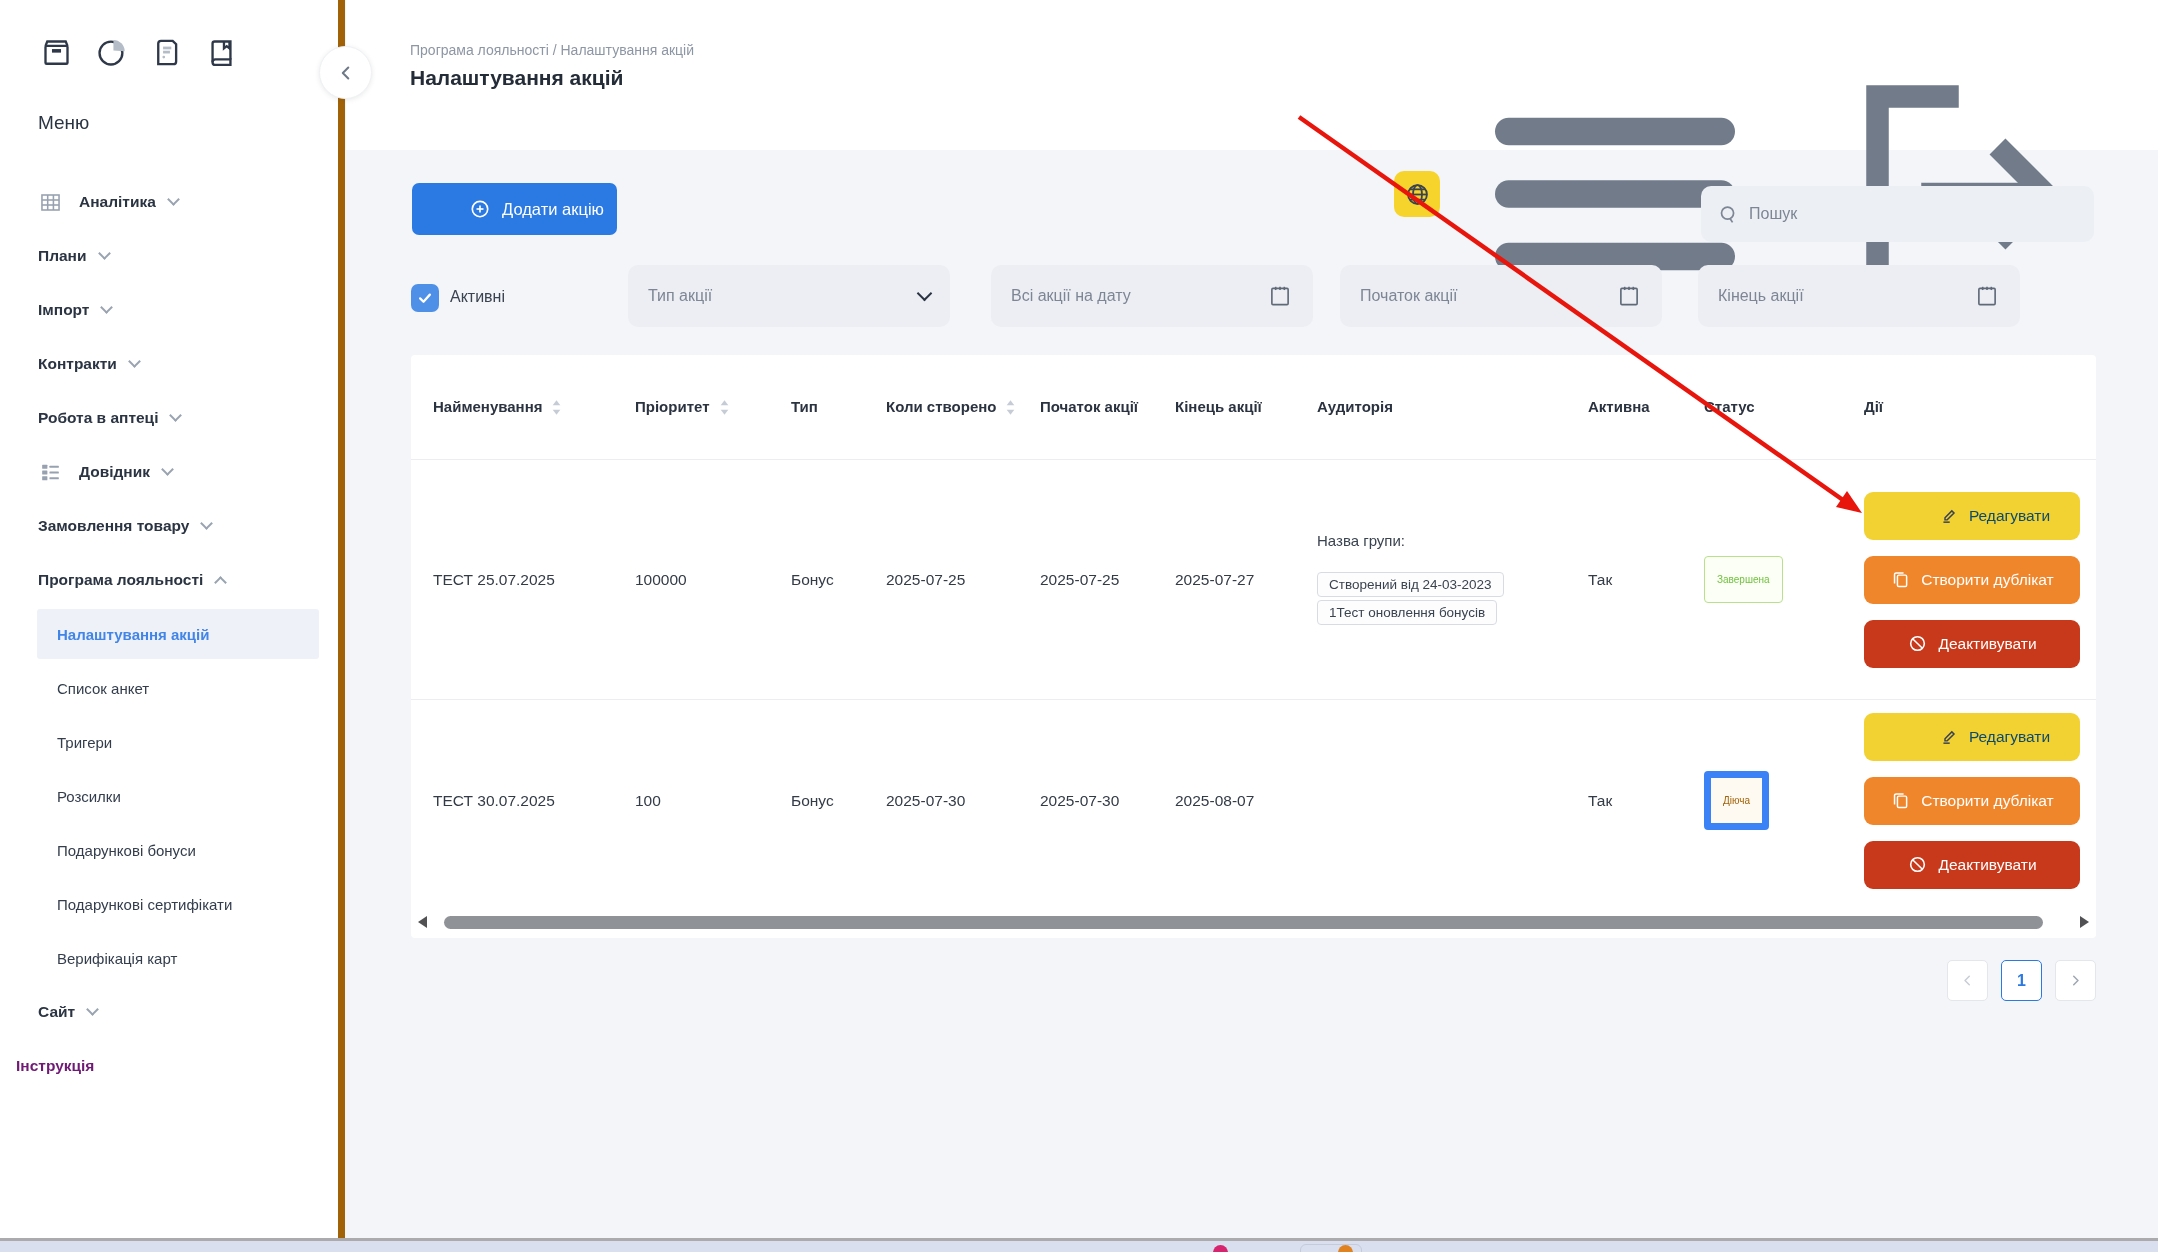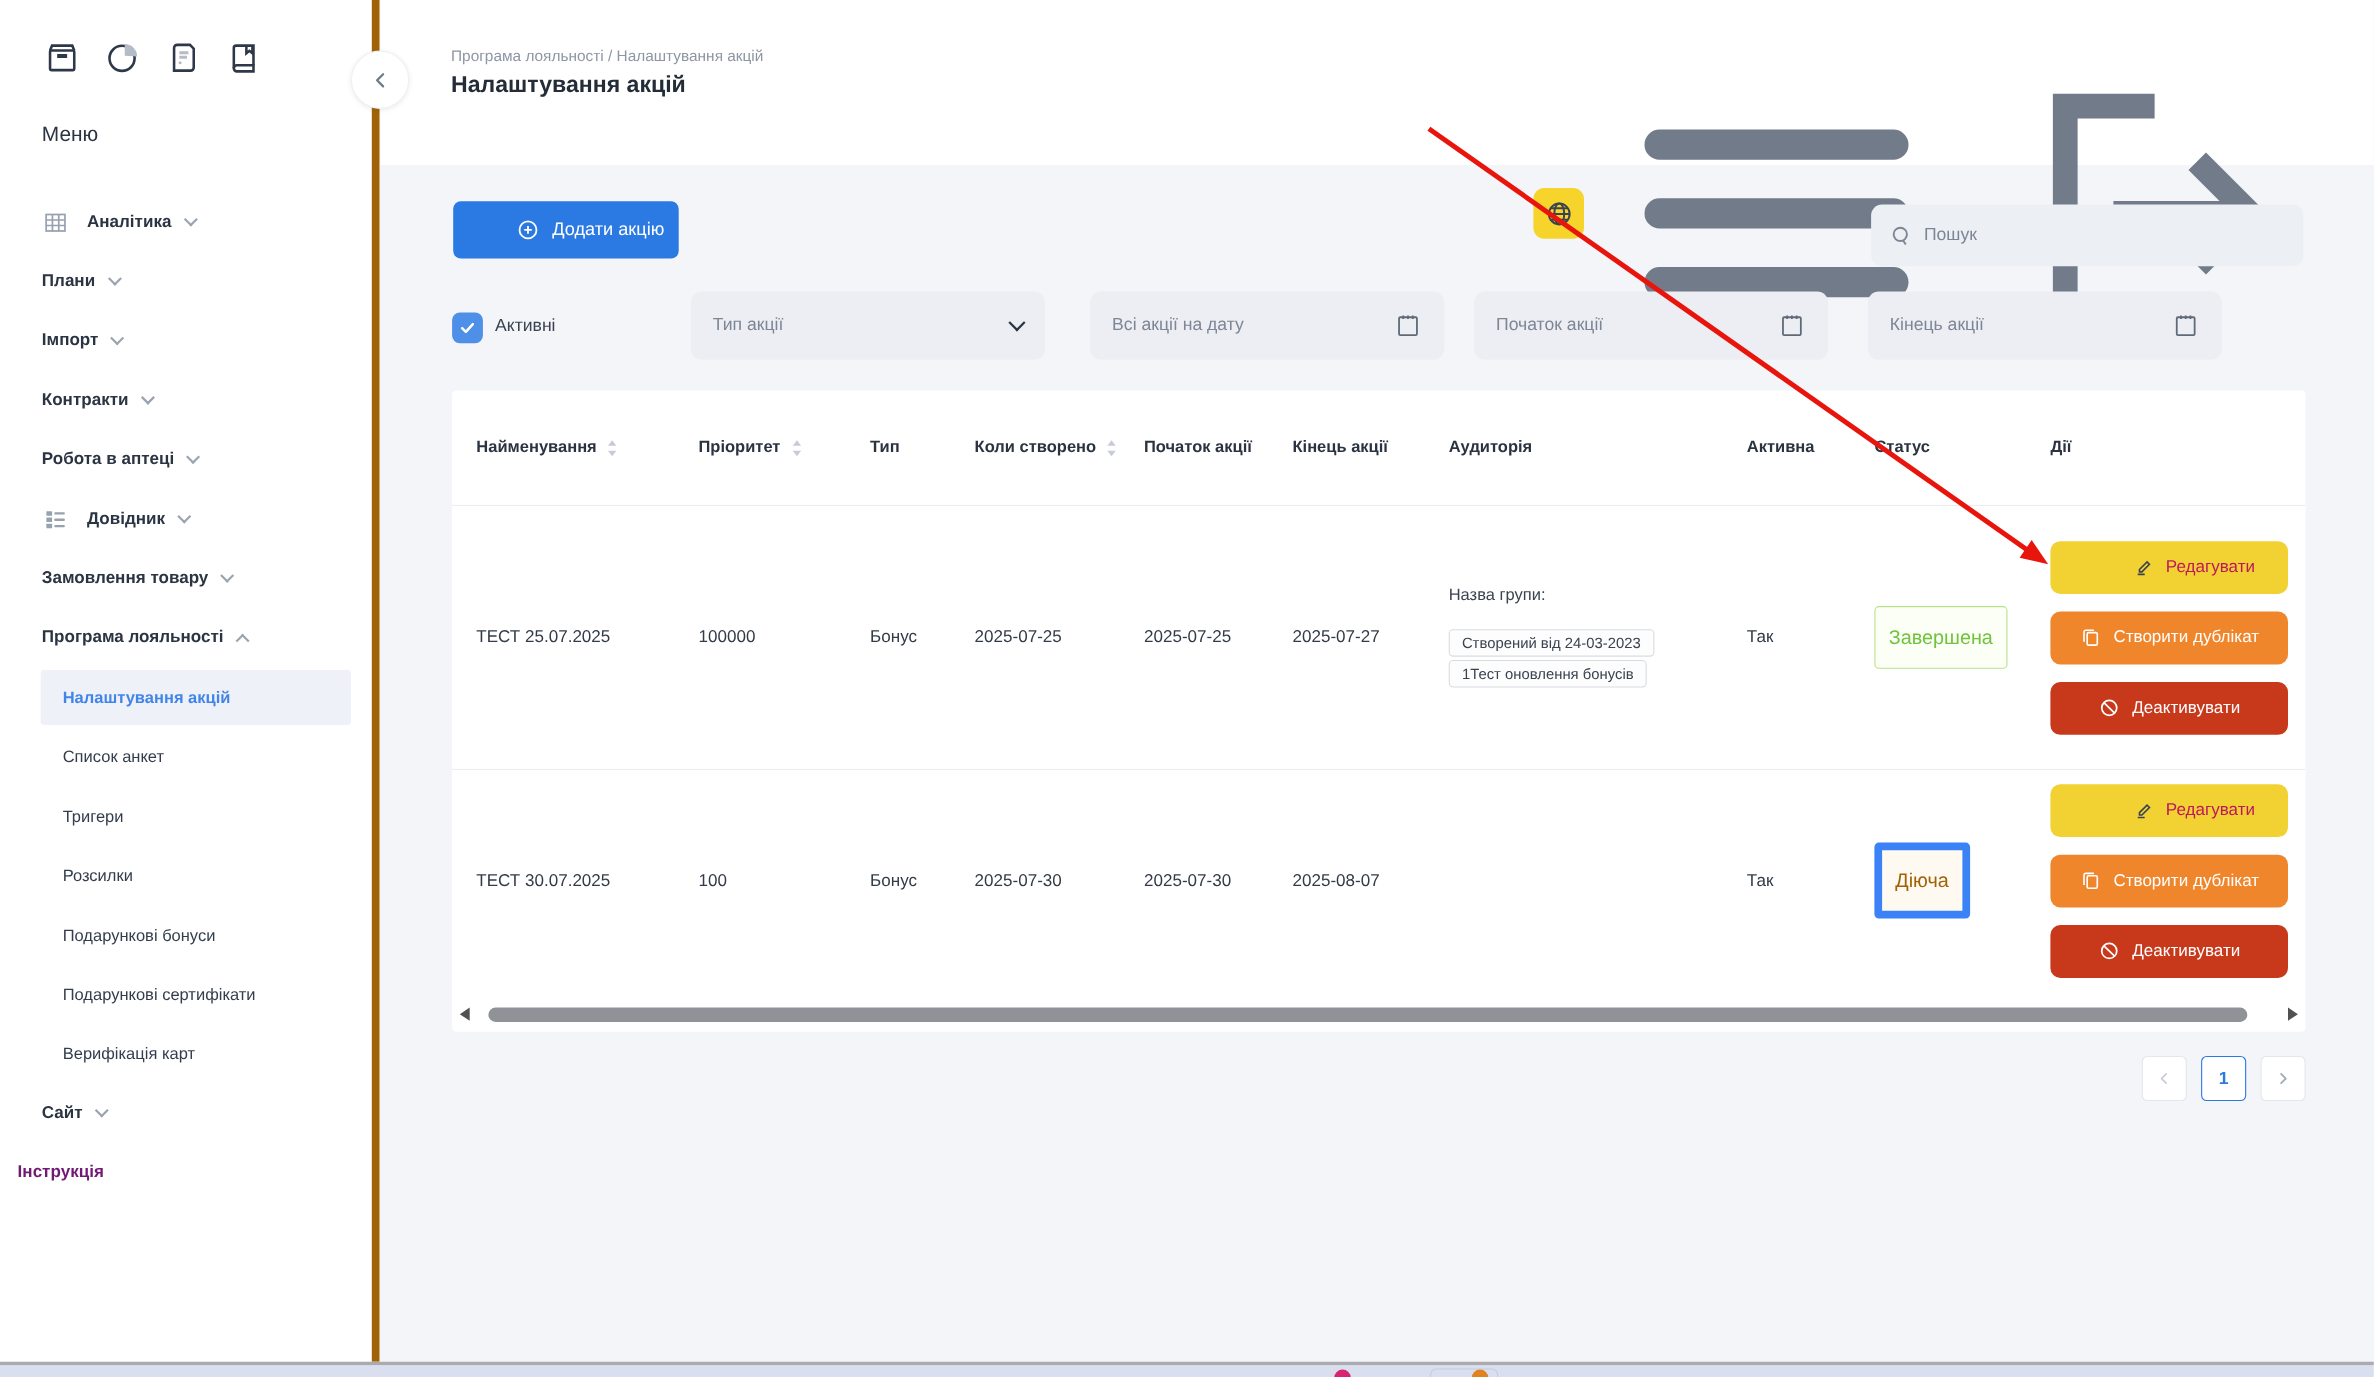--- a/index.html
+++ b/index.html
@@ -103,29 +103,29 @@
   .t-cell:first-child { padding-left:22px; }
   .h-cell { display:flex; align-items:center; gap:9px; font-weight:700; font-size:15px; color:#2b3340; line-height:1.5; }
   .h-cell .hlbl { max-width:112px; }
   .h-cell .icn { width:11px; height:17px; flex:none; }
   .b-row1 { height:240px; border-bottom:1px solid #ededf1; }
   .b-row2 { height:201px; }
   .t-body .t-cell { font-size:15.5px; color:#333b47; }
   .aud-label { font-size:15px; color:#3a4350; margin-bottom:23px; }
   .tag { display:block; width:fit-content; border:1px solid #d8dce2; background:#fdfdfe; border-radius:4px;
     padding:4px 11px; font-size:13.5px; color:#3a4350; margin:3px 0; white-space:nowrap; }
-  .badge { display:inline-block; padding:17px 12px; border-radius:4px; font-size:18px; }
+  .badge { display:inline-block; padding:17px 12px; border-radius:4px; font-size:10px; }
   .badge.completed { color:#71c23d; border:1px solid #b9e18c; background:#fbfff6; }
   .badge.active { color:#a16207; border:7px solid #3b82f6; background:#fffaf1; }
   .actions-cell { display:flex; flex-direction:column; gap:16px; }
   .abtn { width:216px; height:48px; border:none; border-radius:9px; cursor:pointer;
     display:flex; align-items:center; justify-content:center; gap:10px;
     font-size:15.5px; font-weight:500; font-family:inherit; }
   .abtn .icn { width:21px; height:21px; }
-  .abtn.edit { background:#f2d233; color:#be185d;padding-left:44px; }
+  .abtn.edit { background:#f2d233; color:#0c4a6e;padding-left:44px; }
   .abtn.dup { background:#f0862c; color:#fff; }
   .abtn.deact { background:#c8391b; color:#fff; }
 
   .hscroll { position:absolute; left:0; right:0; bottom:7px; height:18px;
     display:flex; align-items:center; padding:0 7px; gap:5px; }
   .tri-l { width:0; height:0; border:6px solid transparent; border-right:9px solid #515154; border-left:0; cursor:pointer; }
   .tri-r { width:0; height:0; border:6px solid transparent; border-left:9px solid #515154; border-right:0; cursor:pointer; }
   .track { flex:1; position:relative; height:13px; }
   .thumb { position:absolute; left:12px; right:32px; top:0; height:13px; background:#8f9296; border-radius:7px; cursor:grab; }
 

